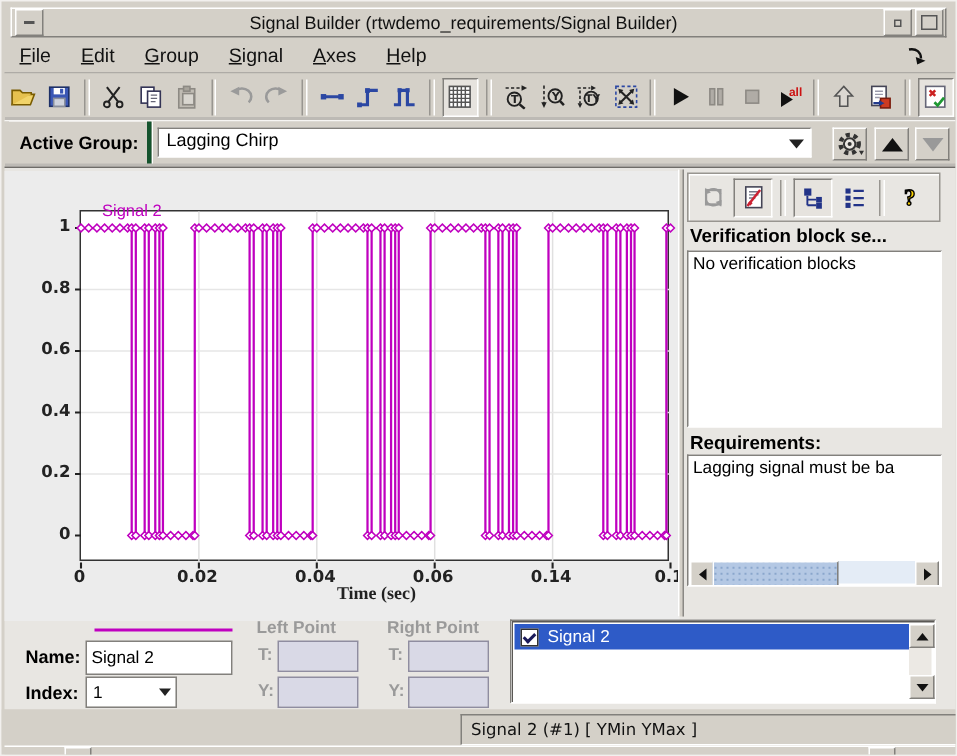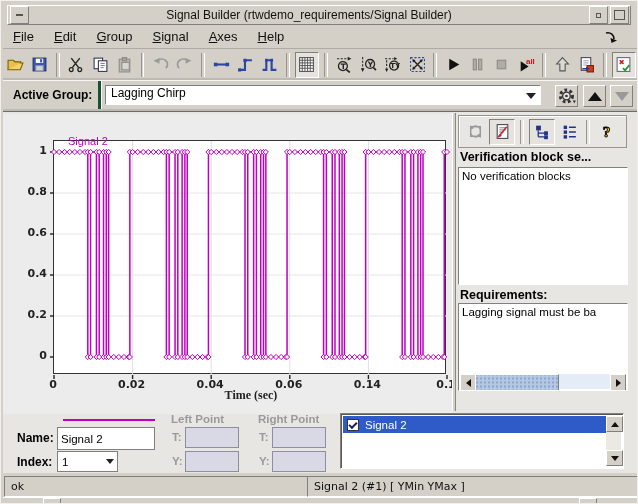--- a/index.html
+++ b/index.html
@@ -585,20 +585,19 @@
       <div class="vs-btn raised" style="top:0;">
           <div class="tri-u-s"></div>
         </div>
       <div class="vs-btn raised" style="bottom:0;top:auto;">
           <div class="tri-d-s"></div>
         </div>
     </div>
   </div>
 
   <div class="abs statusbar">
-    <div class="status-cell sunken" style="left:3px;width:300px;">ok</div>
     <div class="status-cell sunken" style="left:306px;width:328px;">Signal 2 (#1)  [ YMin YMax ]</div>
   </div>
   <div class="abs bottom-strip">
     <div class="grip raised" style="left:40px;"></div>
     <div class="grip raised" style="right:40px;"></div>
   </div>
 </div>
 
 </body></html>

